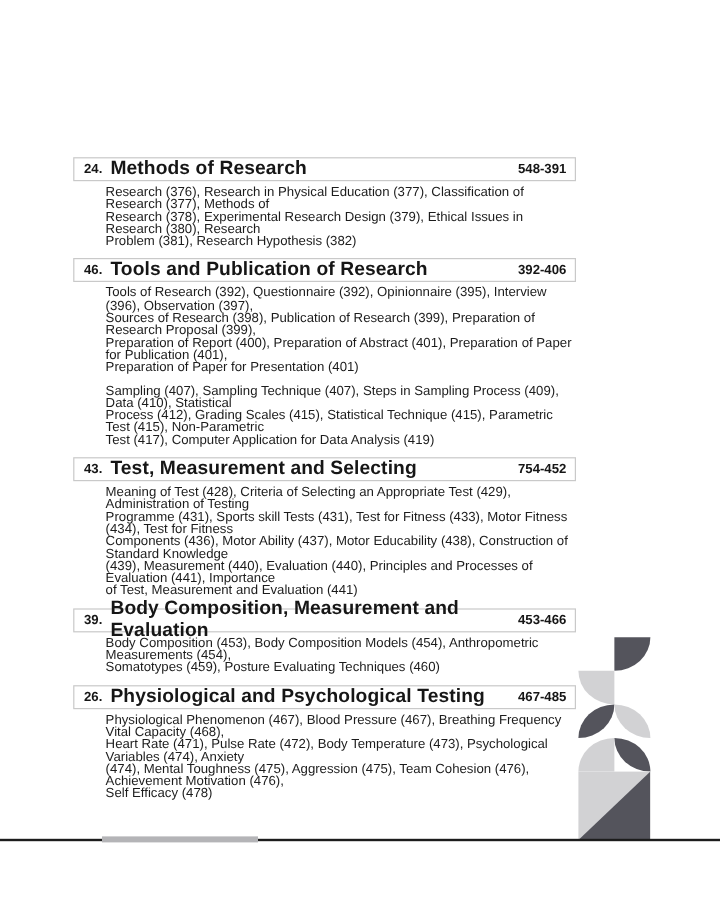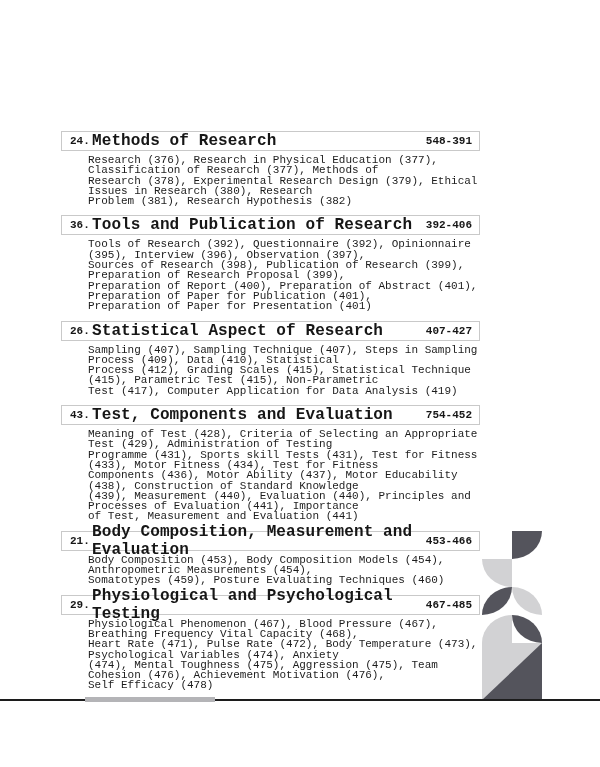--- a/index.html
+++ b/index.html
@@ -1,18 +1,18 @@
 <!DOCTYPE html>
 <html style="--orn-dark: #54545c; --orn-light: #d2d2d4; --rule-color: #1c1c1c; --accent-color: #b4b4b7;"><head>
 <meta charset="utf-8">
 <style>
   html,body { margin:0; padding:0; background:#ffffff; }
   .page {
     position:relative; width:600px; height:767px; background:#ffffff;
-    font-family:Liberation Mono, monospace; color:#161616; overflow:hidden;
+    font-family:Liberation Sans, sans-serif; color:#161616; overflow:hidden;
   }
   .content { position:absolute; left:61px; top:131px; width:419px; }
   .chapter { margin:0 0 9px 0; }
   .chead {
     box-sizing:border-box; border:1px solid #c9c9c9; background:#ffffff;
     height:20px; display:flex; align-items:center; padding:0 7px 0 8px;
   }
   .cnum   { font-weight:bold; font-size:11px; width:22px; flex:0 0 auto; }
   .ctitle { font-weight:bold; font-size:16px; flex:1 1 auto; letter-spacing:0.1px; }
   .cpages { font-weight:bold; font-size:11px; flex:0 0 auto; }
@@ -57,67 +57,62 @@
         <span class="ctitle">Methods of Research</span>
         <span class="cpages">548-391</span>
       </div>
       <p class="cdesc">Research (376), Research in Physical Education (377), Classification of Research (377), Methods of
 Research (378), Experimental Research Design (379), Ethical Issues in Research (380), Research
 Problem (381), Research Hypothesis (382)</p>
     </section>
 
     <section class="chapter">
       <div class="chead">
-        <span class="cnum">36.</span>
+        <span class="cnum">46.</span>
         <span class="ctitle">Tools and Publication of Research</span>
         <span class="cpages">392-406</span>
       </div>
       <p class="cdesc">Tools of Research (392), Questionnaire (392), Opinionnaire (395), Interview (396), Observation (397),
 Sources of Research (398), Publication of Research (399), Preparation of Research Proposal (399),
 Preparation of Report (400), Preparation of Abstract (401), Preparation of Paper for Publication (401),
 Preparation of Paper for Presentation (401)</p>
     </section>
 
     <section class="chapter">
-      <div class="chead">
-        <span class="cnum">26.</span>
-        <span class="ctitle">Statistical Aspect of Research</span>
-        <span class="cpages">407-427</span>
-      </div>
       <p class="cdesc">Sampling (407), Sampling Technique (407), Steps in Sampling Process (409), Data (410), Statistical
 Process (412), Grading Scales (415), Statistical Technique (415), Parametric Test (415), Non-Parametric
 Test (417), Computer Application for Data Analysis (419)</p>
     </section>
 
     <section class="chapter">
       <div class="chead">
         <span class="cnum">43.</span>
-        <span class="ctitle">Test, Components and Evaluation</span>
+        <span class="ctitle">Test, Measurement and Selecting</span>
         <span class="cpages">754-452</span>
       </div>
       <p class="cdesc">Meaning of Test (428), Criteria of Selecting an Appropriate Test (429), Administration of Testing
 Programme (431), Sports skill Tests (431), Test for Fitness (433), Motor Fitness (434), Test for Fitness
 Components (436), Motor Ability (437), Motor Educability (438), Construction of Standard Knowledge
 (439), Measurement (440), Evaluation (440), Principles and Processes of Evaluation (441), Importance
 of Test, Measurement and Evaluation (441)</p>
     </section>
 
     <section class="chapter">
       <div class="chead">
-        <span class="cnum">21.</span>
+        <span class="cnum">39.</span>
         <span class="ctitle">Body Composition, Measurement and Evaluation</span>
         <span class="cpages">453-466</span>
       </div>
       <p class="cdesc">Body Composition (453), Body Composition Models (454), Anthropometric Measurements (454),
 Somatotypes (459), Posture Evaluating Techniques (460)</p>
     </section>
 
     <section class="chapter">
       <div class="chead">
-        <span class="cnum">29.</span>
+        <span class="cnum">26.</span>
         <span class="ctitle">Physiological and Psychological Testing</span>
         <span class="cpages">467-485</span>
       </div>
       <p class="cdesc">Physiological Phenomenon (467), Blood Pressure (467), Breathing Frequency Vital Capacity (468),
 Heart Rate (471), Pulse Rate (472), Body Temperature (473), Psychological Variables (474), Anxiety
 (474), Mental Toughness (475), Aggression (475), Team Cohesion (476), Achievement Motivation (476),
 Self Efficacy (478)</p>
     </section>
   </div>
 

